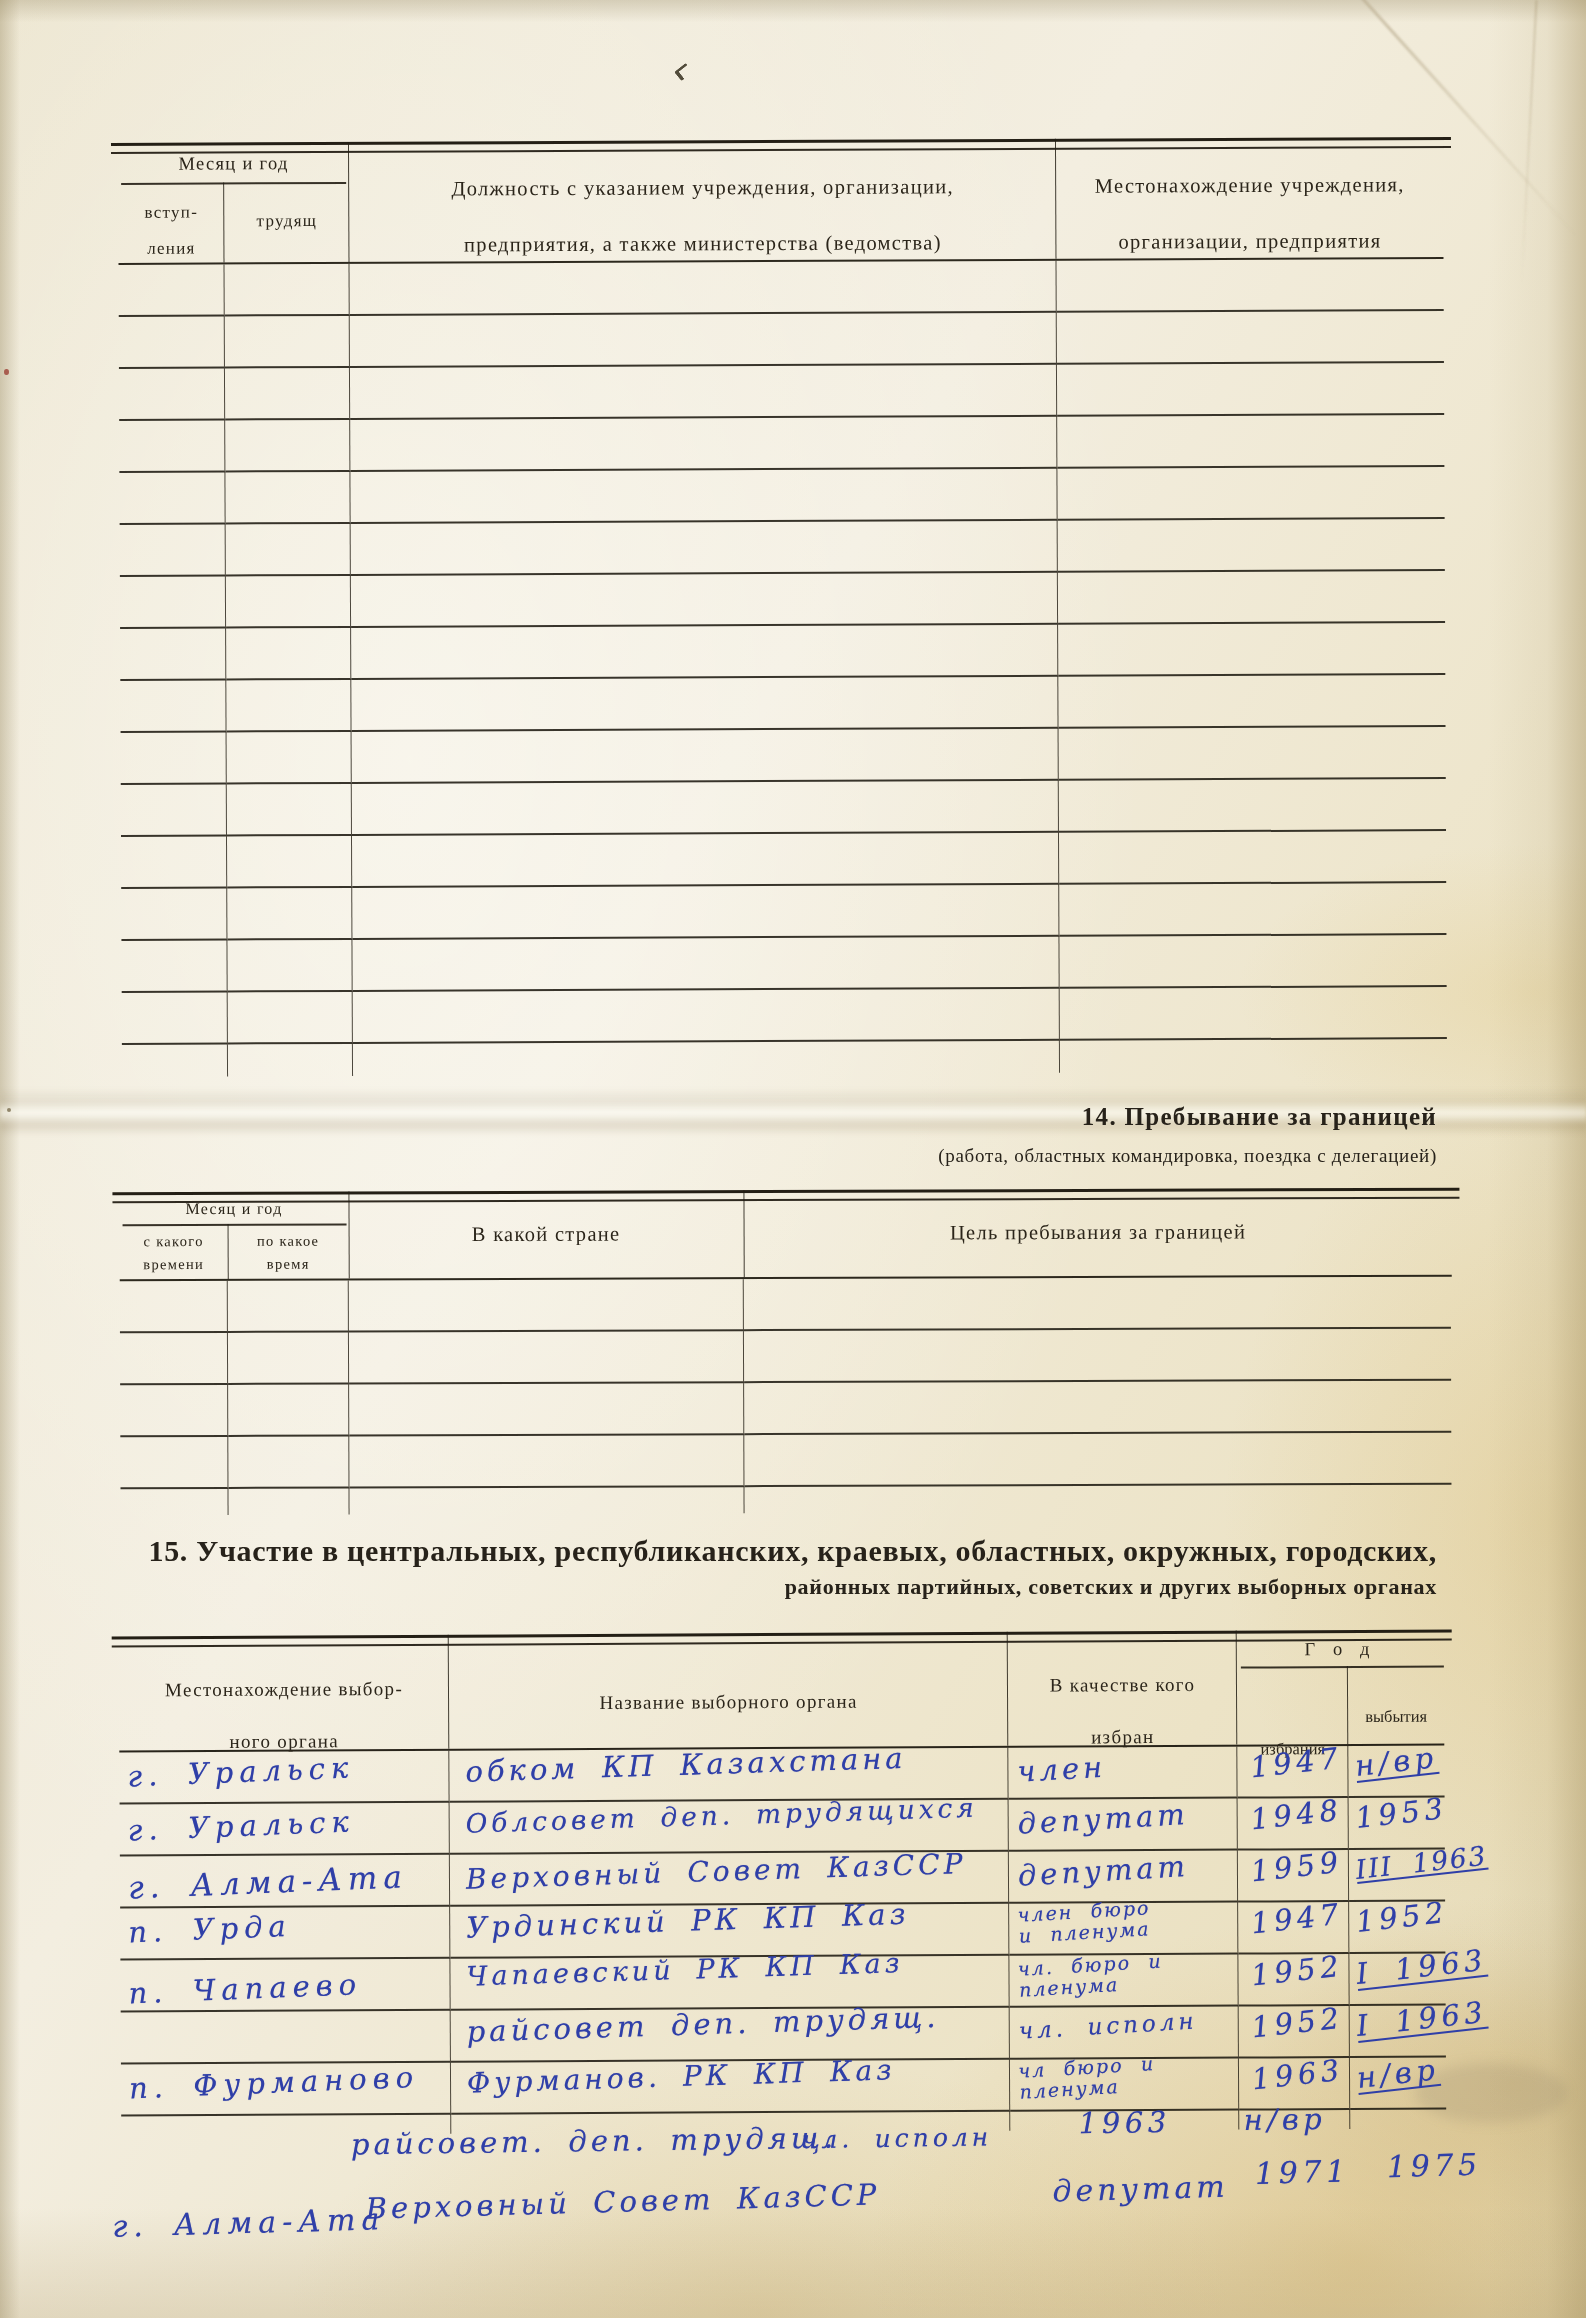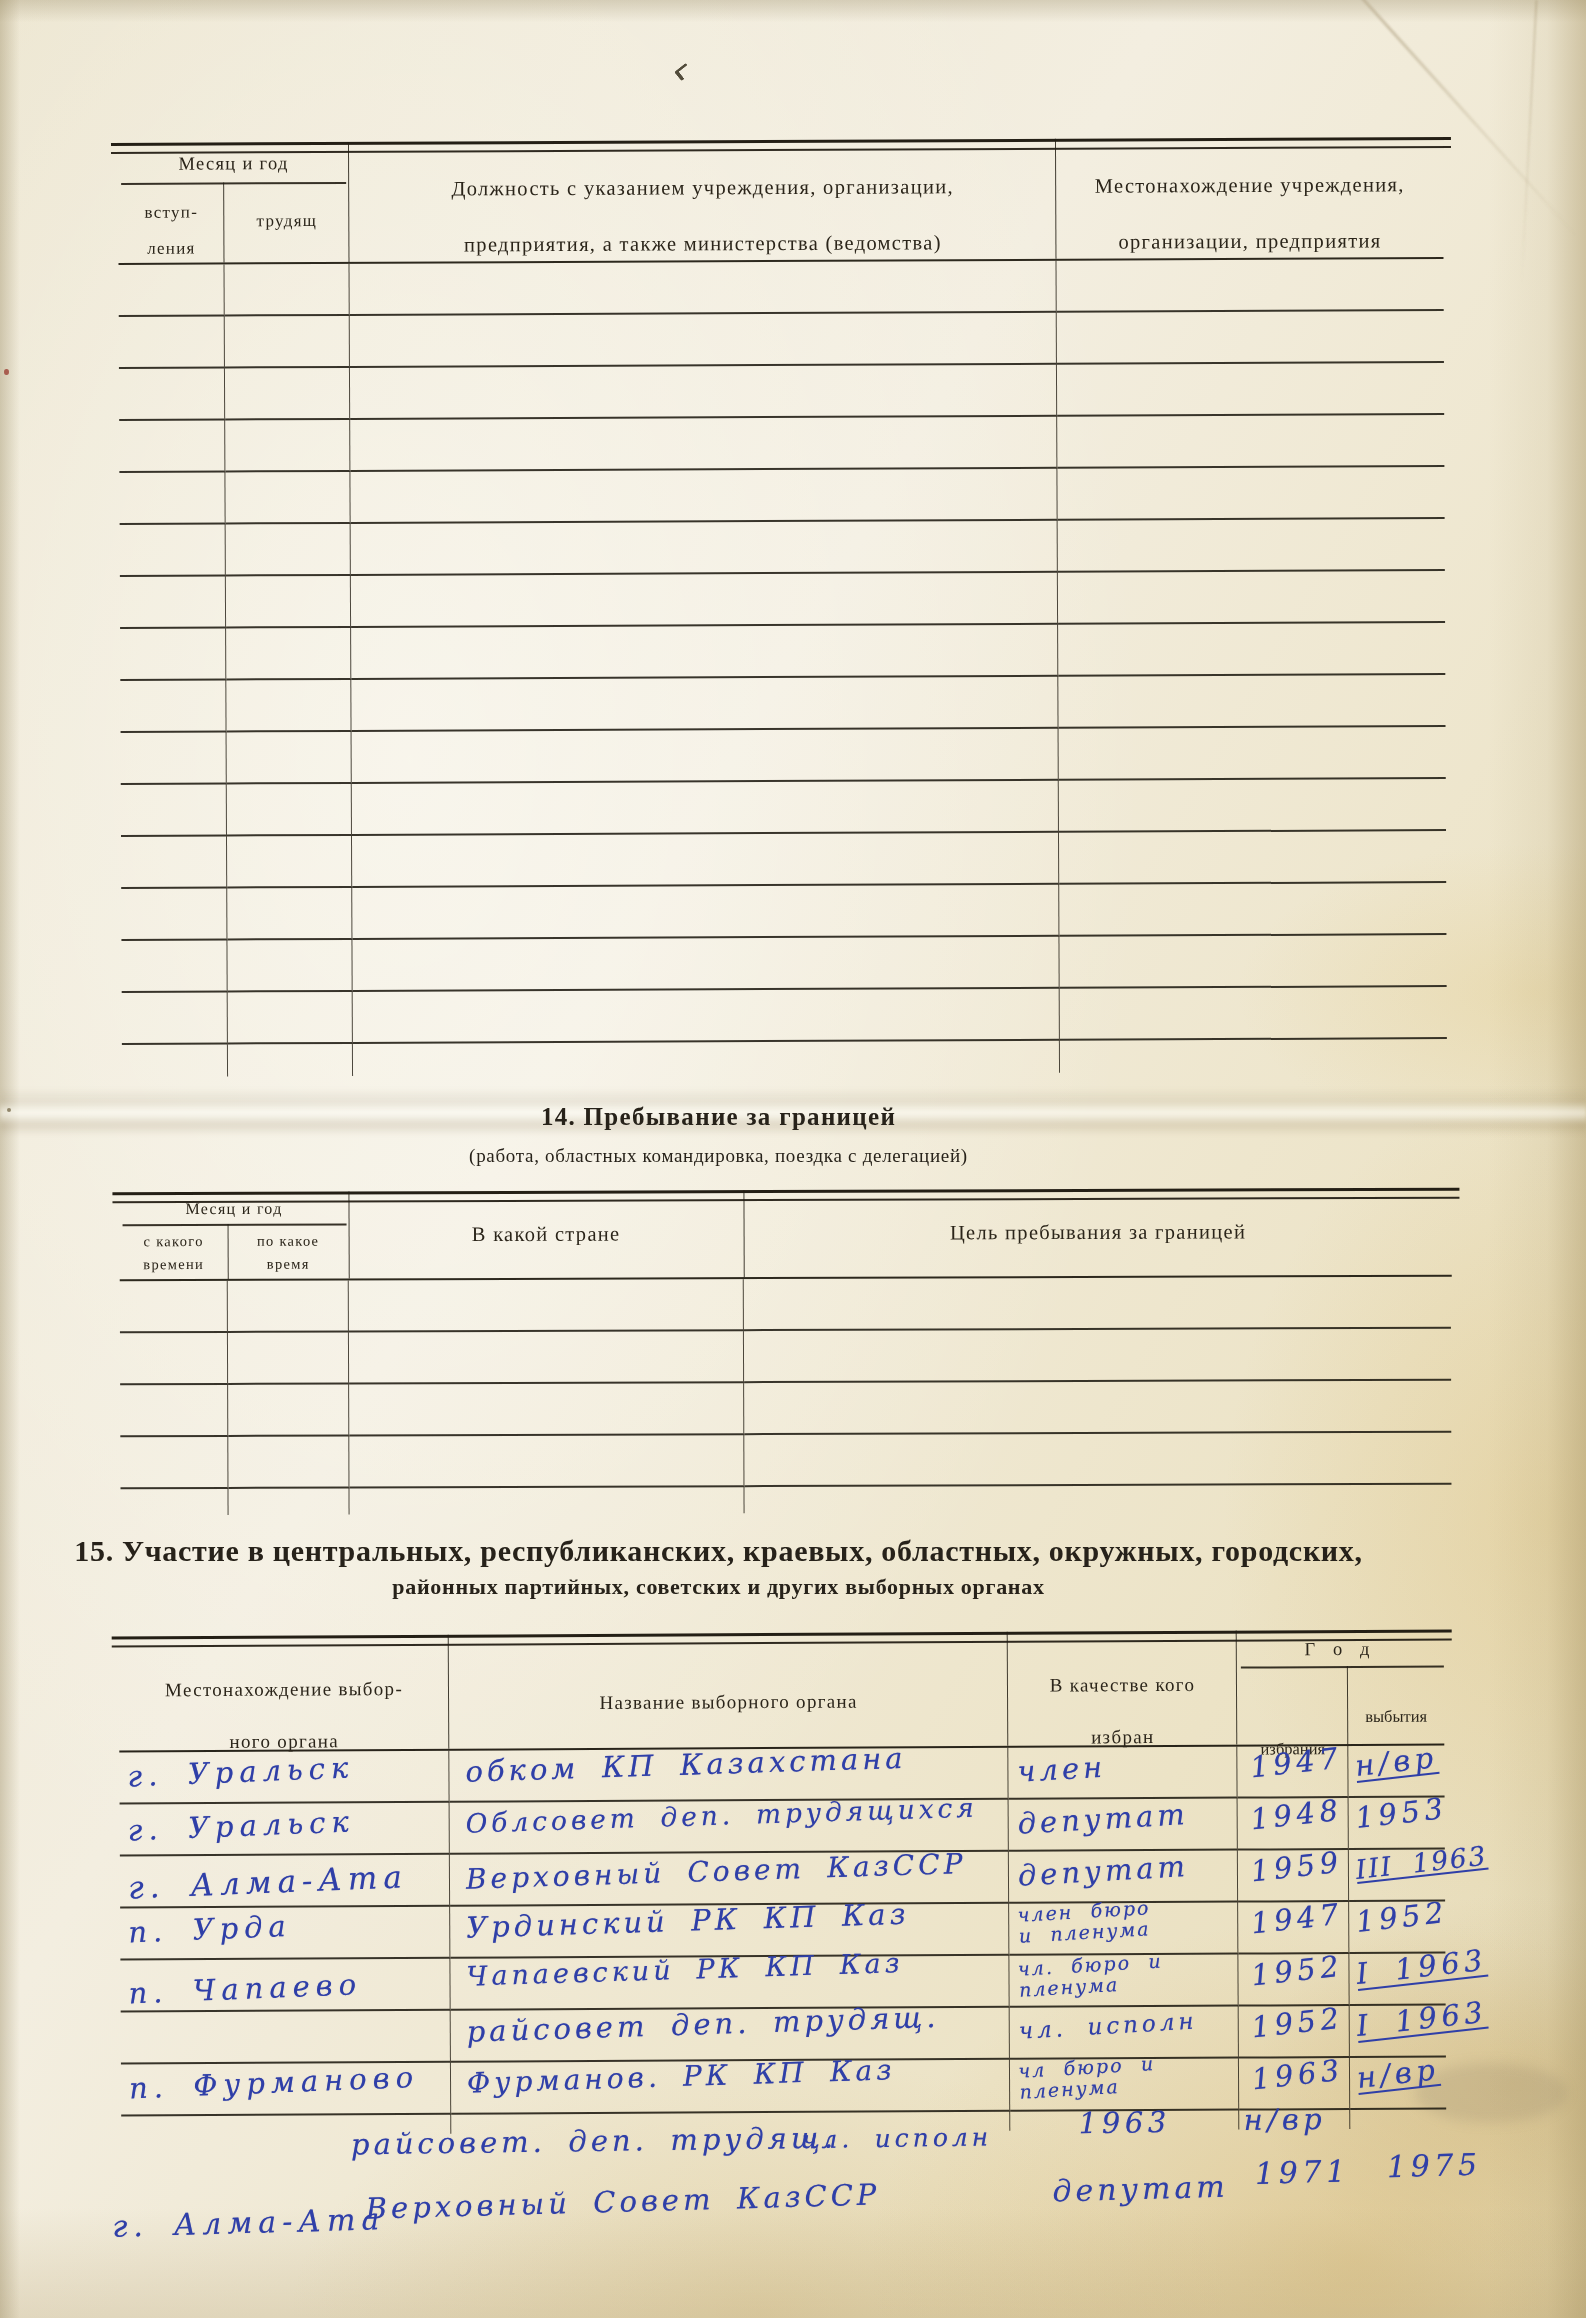--- a/index.html
+++ b/index.html
@@ -65,21 +65,21 @@
   
   #t15{left:120px;top:1633px;width:1325px;transform:rotate(-0.3deg);}
   #t15 .thead{height:114px;border-bottom:2.6px solid rgba(30,25,16,0.95);}
   .t15-row{display:grid;grid-template-columns:330px 559px 229px 111px 96px;height:52px;}
   .t15-row > div{border-bottom:2px solid rgba(30,26,17,0.88);overflow:visible;}
   .t15-row > div:nth-child(-n+4){border-right:1.3px solid rgba(34,29,19,0.8);}
   .t15-tail{display:grid;grid-template-columns:330px 559px 229px 111px 96px;height:18.5px;}
   .t15-tail > div:nth-child(-n+4){border-right:1.3px solid rgba(34,29,19,0.8);}
 
   
-  .sec-title{position:absolute;left:0;width:1437px;text-align:center;font-weight:600;color:#27221a;}
+  .sec-title{position:absolute;left:0;width:1437px;text-align:right;font-weight:600;color:#27221a;}
   #s14-title{top:1103px;font-size:25px;letter-spacing:1.3px;}
   #s14-sub{top:1145px;font-size:19px;font-weight:400;letter-spacing:0.7px;}
   #s15-title1{top:1534px;font-size:30px;letter-spacing:0.7px;}
   #s15-title2{top:1574px;font-size:22px;letter-spacing:0.7px;}
 
   
   .hw{font-family:"DejaVu Serif",serif;font-style:italic;color:#2f3fa8;font-size:29px;
       line-height:0.95;white-space:nowrap;display:inline-block;transform-origin:0 50%;
       letter-spacing:4px;word-spacing:9.3px;text-shadow:0 0 0.7px rgba(47,63,168,0.55);}
   .hw.two{font-size:19px;line-height:1.1;white-space:pre-line;letter-spacing:2px;}

